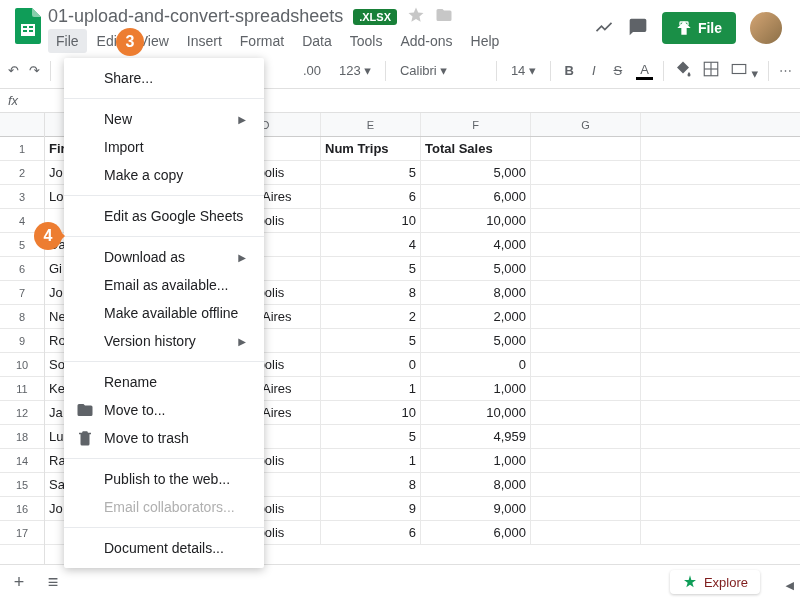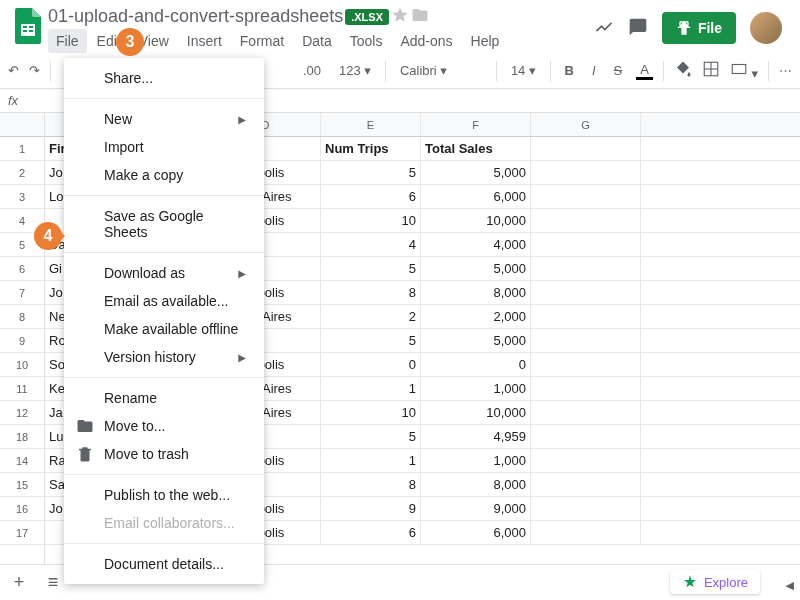--- a/index.html
+++ b/index.html
@@ -1,20 +1,20 @@
 <!DOCTYPE html>
 <html><head>
 <meta charset="utf-8">
 <style>
   * { box-sizing: border-box; margin: 0; padding: 0; }
   body { font-family: Arial, sans-serif; font-size: 13px; color: #202124; width: 800px; height: 600px; overflow: hidden; background: #fff; position: relative; }
   .header { display: flex; align-items: flex-start; padding: 6px 8px 0 8px; }
   .logo { width: 40px; height: 40px; display: flex; align-items: center; justify-content: center; }
   .title-area { flex: 1; }
-  .title-row { display: flex; align-items: center; gap: 2px; }
+  .title-row { display: flex; align-items: center; gap: 10px; }
   .doc-title { font-size: 18px; color: #5f6368; }
   .badge { background: #188038; color: #fff; font-size: 11px; font-weight: bold; padding: 2px 6px; border-radius: 3px; }
   .menubar { display: flex; gap: 2px; margin-top: 2px; }
   .menubar-item { padding: 4px 8px; color: #5f6368; cursor: pointer; font-size: 14px; }
   .menubar-item.active { background: #e8eaed; border-radius: 3px; }
   .header-right { display: flex; align-items: center; gap: 14px; padding-right: 10px; padding-top: 6px; }
   .share-btn { background: #1a8f47; color: #fff; padding: 8px 14px; border-radius: 4px; font-weight: bold; display: flex; align-items: center; gap: 6px; font-size: 14px; }
   .avatar { width: 32px; height: 32px; border-radius: 50%; background: linear-gradient(135deg, #d4a574, #8b6f47); }
   .toolbar { display: flex; align-items: center; padding: 4px 8px; border-bottom: 1px solid #e0e0e0; gap: 10px; color: #5f6368; font-size: 13px; height: 36px; }
   .tb-sep { width: 1px; height: 20px; background: #e0e0e0; }
@@ -37,21 +37,21 @@
   .dd-item.disabled { color: #b0b0b0; }
   .dd-sep { height: 1px; background: #e8eaed; margin: 6px 0; }
   .dd-shortcut { color: #5f6368; font-size: 12px; }
   .dd-arrow { color: #5f6368; font-size: 10px; }
   .dd-icon { position: absolute; left: 12px; width: 18px; height: 18px; color: #5f6368; }
   .callout { position: absolute; width: 28px; height: 28px; background: #ed7d31; color: #fff; border-radius: 50%; display: flex; align-items: center; justify-content: center; font-weight: bold; font-size: 16px; z-index: 200; }
   .callout.tail::after { content: ''; position: absolute; right: -8px; top: 9px; border: 5px solid transparent; border-left-color: #ed7d31; }
   .footer { position: absolute; bottom: 0; left: 0; right: 0; height: 36px; border-top: 1px solid #e0e0e0; display: flex; align-items: center; background: #fff; }
   .sheet-tab { display: flex; align-items: center; padding-left: 4px; gap: 4px; }
   .plus-btn, .menu-btn { width: 30px; height: 30px; display: flex; align-items: center; justify-content: center; color: #5f6368; font-size: 18px; }
-  .explore { position: absolute; right: 40px; bottom: 6px; display: flex; align-items: center; gap: 6px; padding: 4px 12px; background: #fff; box-shadow: 0 1px 3px rgba(0,0,0,0.2); border-radius: 4px; font-size: 13px; color: #8b5cf6; font-weight: 500; }
+  .explore { position: absolute; right: 40px; bottom: 6px; display: flex; align-items: center; gap: 6px; padding: 4px 12px; background: #fff; box-shadow: 0 1px 3px rgba(0,0,0,0.2); border-radius: 4px; font-size: 13px; color: #7f1d1d; font-weight: 500; }
   .star-icon svg, .folder-icon svg { fill: #c7c7c7; }
   .icon-btn { color: #5f6368; cursor: pointer; }
 </style>
 </head>
 <body>
 
 <div class="header">
   <div class="logo">
     <svg width="26" height="36" viewBox="0 0 26 36">
         <path fill="#0f9d58" d="M2 0h15l9 9v25a2 2 0 0 1-2 2H2a2 2 0 0 1-2-2V2a2 2 0 0 1 2-2z"></path>
@@ -320,21 +320,21 @@
       <span class="dd-arrow">▶</span>
     </div>
     <div class="dd-item">
       <span>Import</span>
     </div>
     <div class="dd-item">
       <span>Make a copy</span>
     </div>
     <div class="dd-sep"></div>
     <div class="dd-item">
-      <span>Save as Google Sheets</span>
+      <span>Edit as Google Sheets</span>
     </div>
     <div class="dd-sep"></div>
     <div class="dd-item">
       <span>Download as</span>
       <span class="dd-arrow">▶</span>
     </div>
     <div class="dd-item">
       <span>Email as available...</span>
     </div>
     <div class="dd-item">

